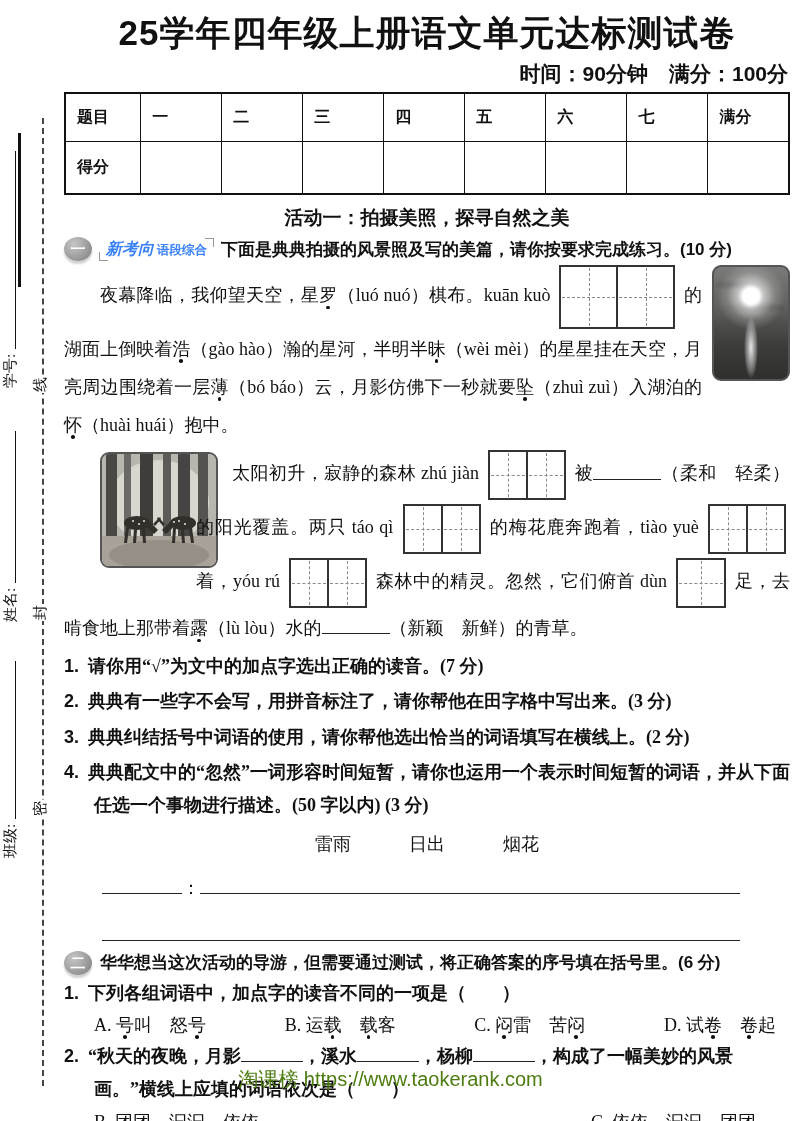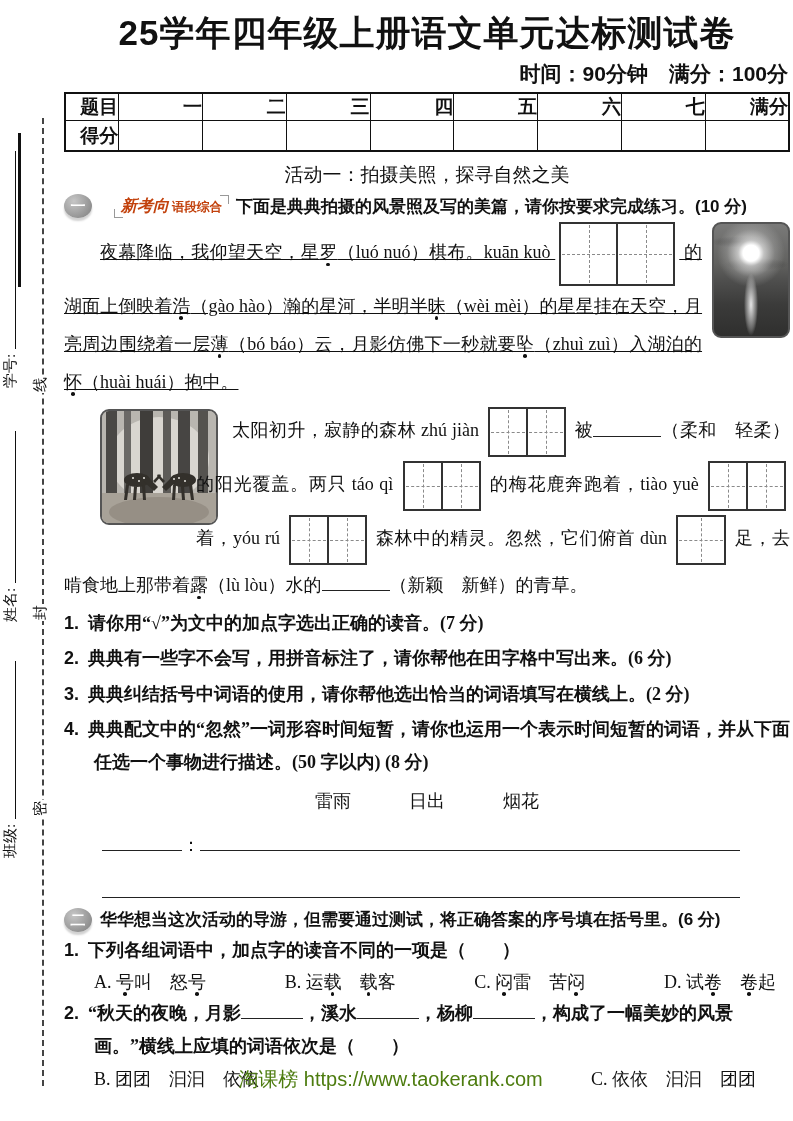--- a/index.html
+++ b/index.html
@@ -23,45 +23,45 @@
   .content{position:absolute;left:64px;top:6px;width:726px;}
   .title{margin:4px 0 0;text-align:center;font-family:"Liberation Sans",sans-serif;
          font-weight:bold;font-size:35px;letter-spacing:1px;}
   .subtitle{margin:0;text-align:center;font-family:"Liberation Sans",sans-serif;
             font-weight:bold;font-size:26px;}
   .meta{text-align:right;font-family:"Liberation Sans",sans-serif;font-weight:bold;
         font-size:21px;margin:3px 2px 4px 0;}
 
   table.score{width:100%;border-collapse:collapse;border:2.5px solid #111;
               font-family:"Liberation Sans",sans-serif;table-layout:fixed;}
-  table.score td{border:1.5px solid #111;text-align:right;font-weight:bold;
-                 font-size:19px;height:25px;padding:0;}
+  table.score td{border:1.5px solid #111;text-align:left;font-weight:bold;
+                 font-size:16px;height:25px;padding:11px;}
   table.score tr.r2 td{height:29px;}
   table.score td.lbl{width:7.2%;}
 
-  .activity{text-align:center;font-family:"Liberation Sans",sans-serif;font-weight:normal;
+  .activity{text-align:center;font-family:"Liberation Sans",sans-serif;font-weight:bold;
             font-size:19px;margin:10px 0 6px;}
 
   .sec-head{display:flex;align-items:center;gap:8px;margin:6px 0 2px;
             font-family:"Liberation Sans",sans-serif;font-weight:bold;font-size:17px;}
   .badge{flex:0 0 auto;width:28px;height:24px;border-radius:50%;
          background:radial-gradient(circle at 35% 30%,#c6c6c6,#8f8f8f 75%);
          box-shadow:0 3px 2px rgba(0,0,0,.18);color:#fff;text-align:center;
          font:bold 15px/24px "Liberation Sans",sans-serif;}
   .tag{position:relative;display:inline-flex;align-items:flex-end;padding:1px 6px;
-       font-family:"Liberation Sans",sans-serif;color:#c2410c;flex:0 0 auto;margin-left:15px;}
+       font-family:"Liberation Sans",sans-serif;color:#3b82f6;flex:0 0 auto;}
   .tag::before{content:"";position:absolute;left:-1px;bottom:0;width:8px;height:8px;
                border-left:1.5px solid #999;border-bottom:1.5px solid #999;}
   .tag::after{content:"";position:absolute;right:-1px;top:0;width:8px;height:8px;
               border-right:1.5px solid #999;border-top:1.5px solid #999;}
   .tag-big{font-weight:bold;font-size:16px;font-style:italic;}
   .tag-small{font-size:12.5px;margin-left:3px;padding-bottom:1px;font-weight:bold;}
 
   .para{font-size:18px;line-height:2.1;text-align:justify;}
-  .p1{text-indent:2em;margin-top:2px;text-decoration:underline;}
+  .p1{text-indent:2em;margin-top:2px;}
   .p2{text-indent:2em;margin-top:4px;}
   .clear{clear:both;}
 
   
   .moon{float:right;width:74px;height:112px;margin:2px 0 6px 10px;border:2px solid #555;
         border-radius:9px;
         background:
           radial-gradient(circle at 50% 26%, #ffffff 0 8px, rgba(255,255,255,.6) 13px, rgba(225,225,225,.22) 24px, transparent 34px),
           radial-gradient(ellipse 46px 9px at 58% 36%, rgba(25,25,25,.45), transparent 70%),
           radial-gradient(ellipse 40px 8px at 32% 16%, rgba(40,40,40,.4), transparent 70%),
@@ -237,27 +237,27 @@
         </span> 森林中的精灵。忽然，它们俯首 dùn <span class="tzg">
           <span class="cell" style="width: 46px; height: 46px;"></span>
         </span> 足，去啃食地上那带着<span class="em">露</span>（lù lòu）水的<span class="blank" style="width: 68px;"></span>（新颖　新鲜）的青草。</div>
     <div class="clear"></div>
 
     <div>
       <div class="q">
         <span class="qno">1.</span><span>请你用“√”为文中的加点字选出正确的读音。(7 分)</span>
       </div>
       <div class="q">
-        <span class="qno">2.</span><span>典典有一些字不会写，用拼音标注了，请你帮他在田字格中写出来。(6 分)</span>
+        <span class="qno">2.</span><span>典典有一些字不会写，用拼音标注了，请你帮他在田字格中写出来。(3 分)</span>
       </div>
       <div class="q">
         <span class="qno">3.</span><span>典典纠结括号中词语的使用，请你帮他选出恰当的词语填写在横线上。(2 分)</span>
       </div>
       <div class="q">
-        <span class="qno">4.</span><span>典典配文中的“忽然”一词形容时间短暂，请你也运用一个表示时间短暂的词语，并从下面任选一个事物进行描述。(50 字以内) (8 分)</span>
+        <span class="qno">4.</span><span>典典配文中的“忽然”一词形容时间短暂，请你也运用一个表示时间短暂的词语，并从下面任选一个事物进行描述。(50 字以内) (3 分)</span>
       </div>
     </div>
 
     <div class="words">
       <span>雷雨</span>
       <span>日出</span>
       <span>烟花</span>
     </div>
 
     <div class="ans1">

